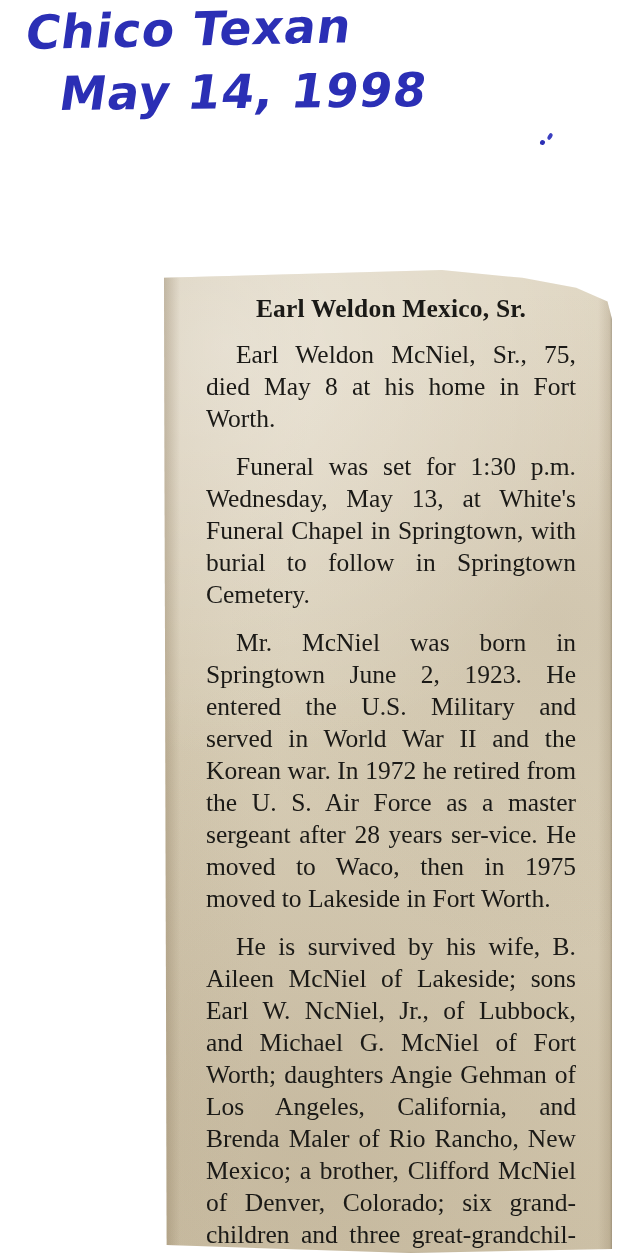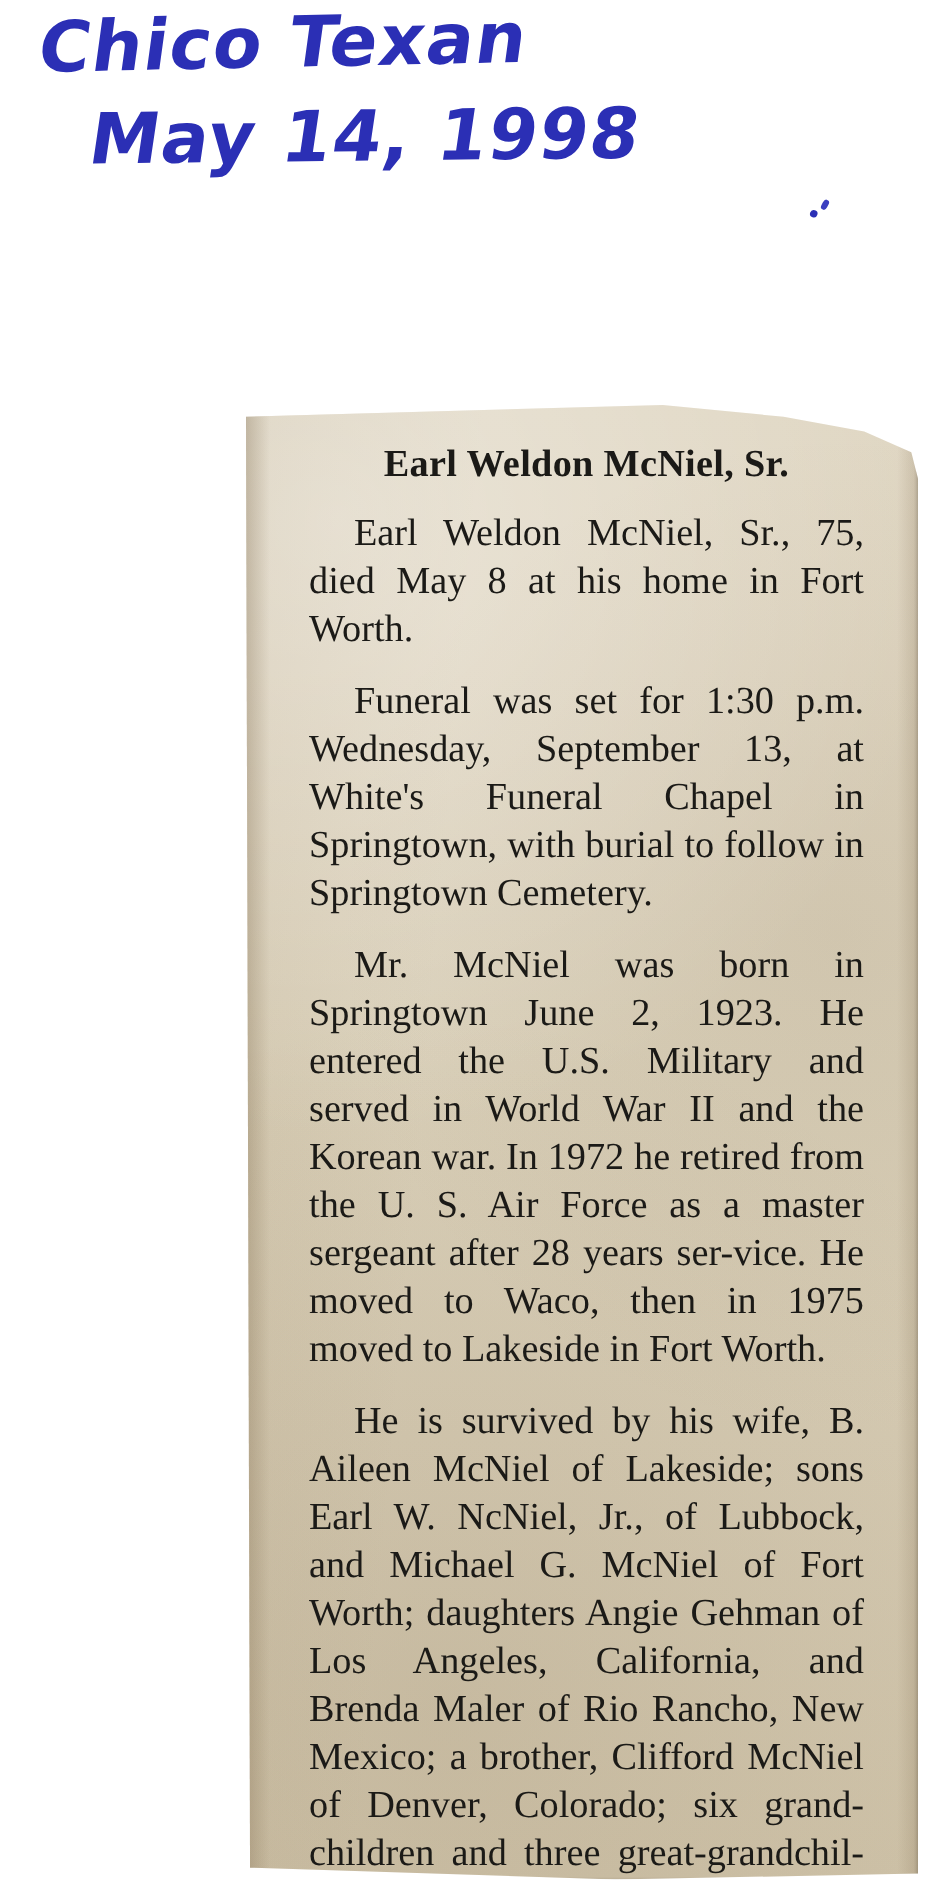--- a/index.html
+++ b/index.html
@@ -146,19 +146,19 @@
 </div>
 <div class="hw-dot"></div>
 <div class="hw-dot2"></div>
 
 <div class="clipping">
   <div class="paper-noise"></div>
   <div class="left-edge-shade"></div>
   <div class="right-edge-shade"></div>
 
   <div class="obit">
-    <div class="obit-headline">Earl Weldon McNiel, Sr.</div>
+    <div class="obit-headline">Earl Weldon Mexico, Sr.</div>
     <p>Earl Weldon McNiel, Sr., 75, died May 8 at his home in Fort Worth.</p>
-    <p>Funeral was set for 1:30 p.m. Wednesday, September 13, at White's Funeral Chapel in Springtown, with burial to follow in Springtown Cemetery.</p>
+    <p>Funeral was set for 1:30 p.m. Wednesday, May 13, at White's Funeral Chapel in Springtown, with burial to follow in Springtown Cemetery.</p>
     <p>Mr. McNiel was born in Springtown June 2, 1923. He entered the U.S. Military and served in World War II and the Korean war. In 1972 he retired from the U. S. Air Force as a master sergeant after 28 years ser-vice. He moved to Waco, then in 1975 moved to Lakeside in Fort Worth.</p>
     <p class="tight lastline-left">He is survived by his wife, B. Aileen McNiel of Lakeside; sons Earl W. NcNiel, Jr., of Lubbock, and Michael G. McNiel of Fort Worth; daughters Angie Gehman of Los Angeles, California, and Brenda Maler of Rio Rancho, New Mexico; a brother, Clifford McNiel of Denver, Colorado; six grand-children and three great-grandchil-dren.</p>
   </div>
 </div>
 
 </body></html>

